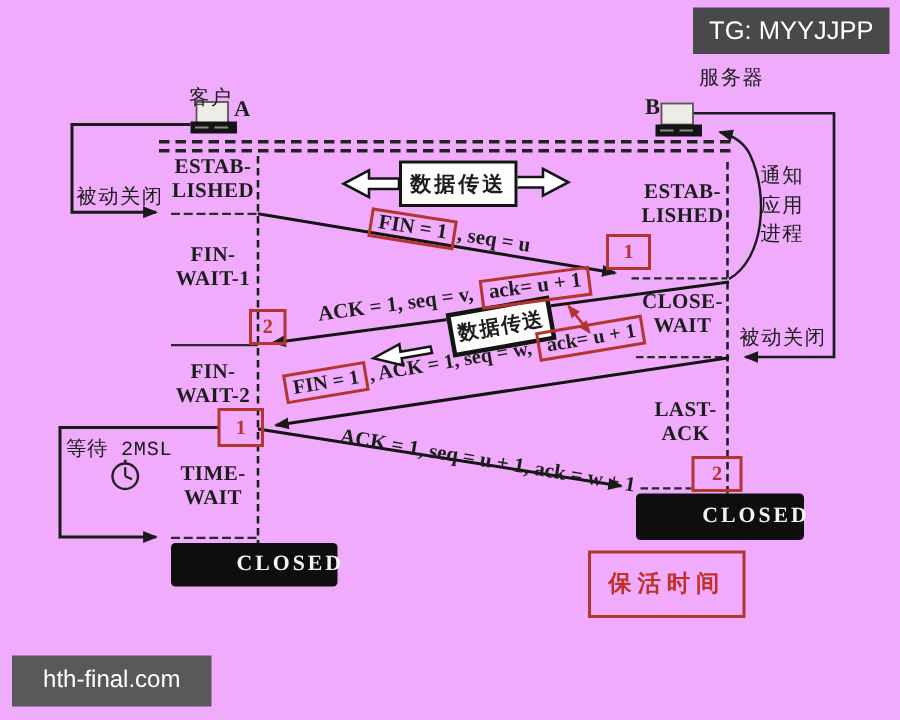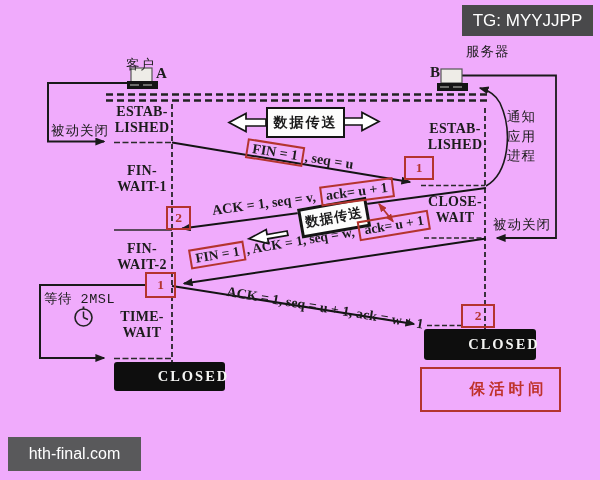--- a/index.html
+++ b/index.html
@@ -118,29 +118,31 @@
   <div class="t state" style="left:106px;top:241px;">FIN-
 WAIT-2</div>
   <div class="t state" style="left:106px;top:309px;">TIME-
 WAIT</div>
   <div class="blk" style="left:114px;top:362px;width:63px;height:29px;">CLOSED</div>
 
   <div class="t state" style="left:419px;top:121px;">ESTAB-
 LISHED</div>
   <div class="t state" style="left:419px;top:194px;">CLOSE-
 WAIT</div>
+  <div class="t state" style="left:421px;top:266px;">LAST-
+ACK</div>
   <div class="blk" style="left:424px;top:329px;width:64px;height:31px;">CLOSED</div>
 
   <div class="t cn" style="left:51px;top:122px;">被动关闭</div>
   <div class="t cn" style="left:44px;top:290px;letter-spacing:.5px;font-family:Liberation Mono, monospace;">等待 2MSL</div>
   <div class="t cn notes" style="left:507px;top:107px;">通知
 应用
 进程</div>
   <div class="t cn" style="left:493px;top:216px;">被动关闭</div>
-  <div class="keep" style="left:420px;top:367px;width:101px;height:41px;padding-left:36px;">保活时间</div>
+  <div class="keep" style="left:392px;top:367px;width:101px;height:41px;">保活时间</div>
 
   <div class="xferbox" style="left:266px;top:107px;width:75px;height:27px;">数据传送</div>
   <div class="xferbox" style="left:297px;top:209px;width:64px;height:24px;border-width:3px;font-size:13.5px;letter-spacing:1px;transform:rotate(-10deg);transform-origin:left top;">数据传送</div>
 
   <div class="t msg" style="left:247px;top:138px;transform:rotate(9deg);transform-origin:left top;">
     <span class="rbx">FIN = 1</span><span>, seq = u</span>
   </div>
 
   <div class="t msg" style="left:211px;top:201px;transform:rotate(-7.5deg);transform-origin:left top;">
     <span>ACK = 1, seq = v, </span><span class="rbx">ack= u + 1</span>

